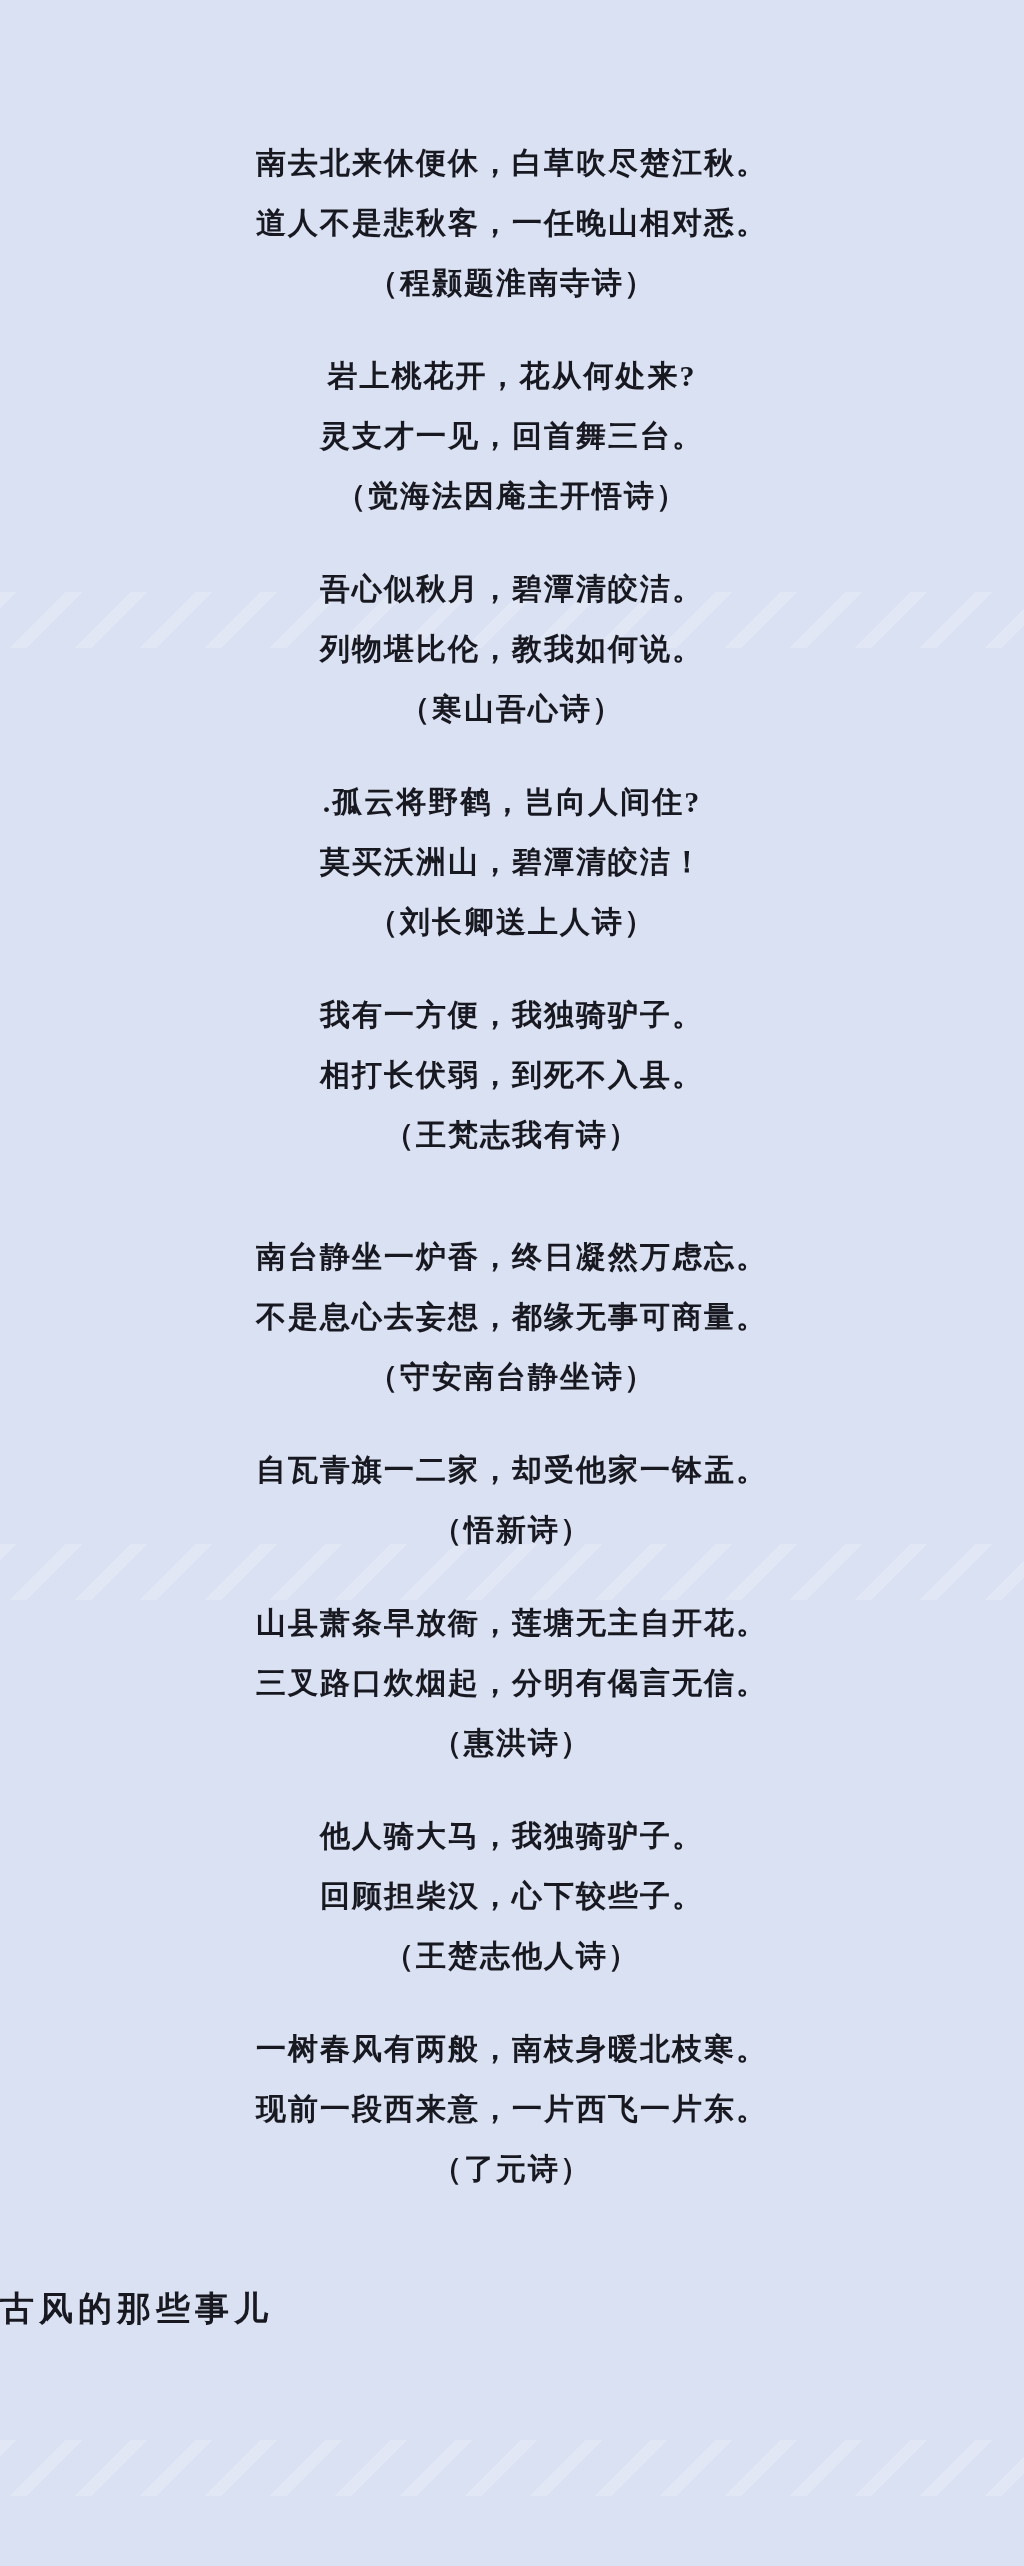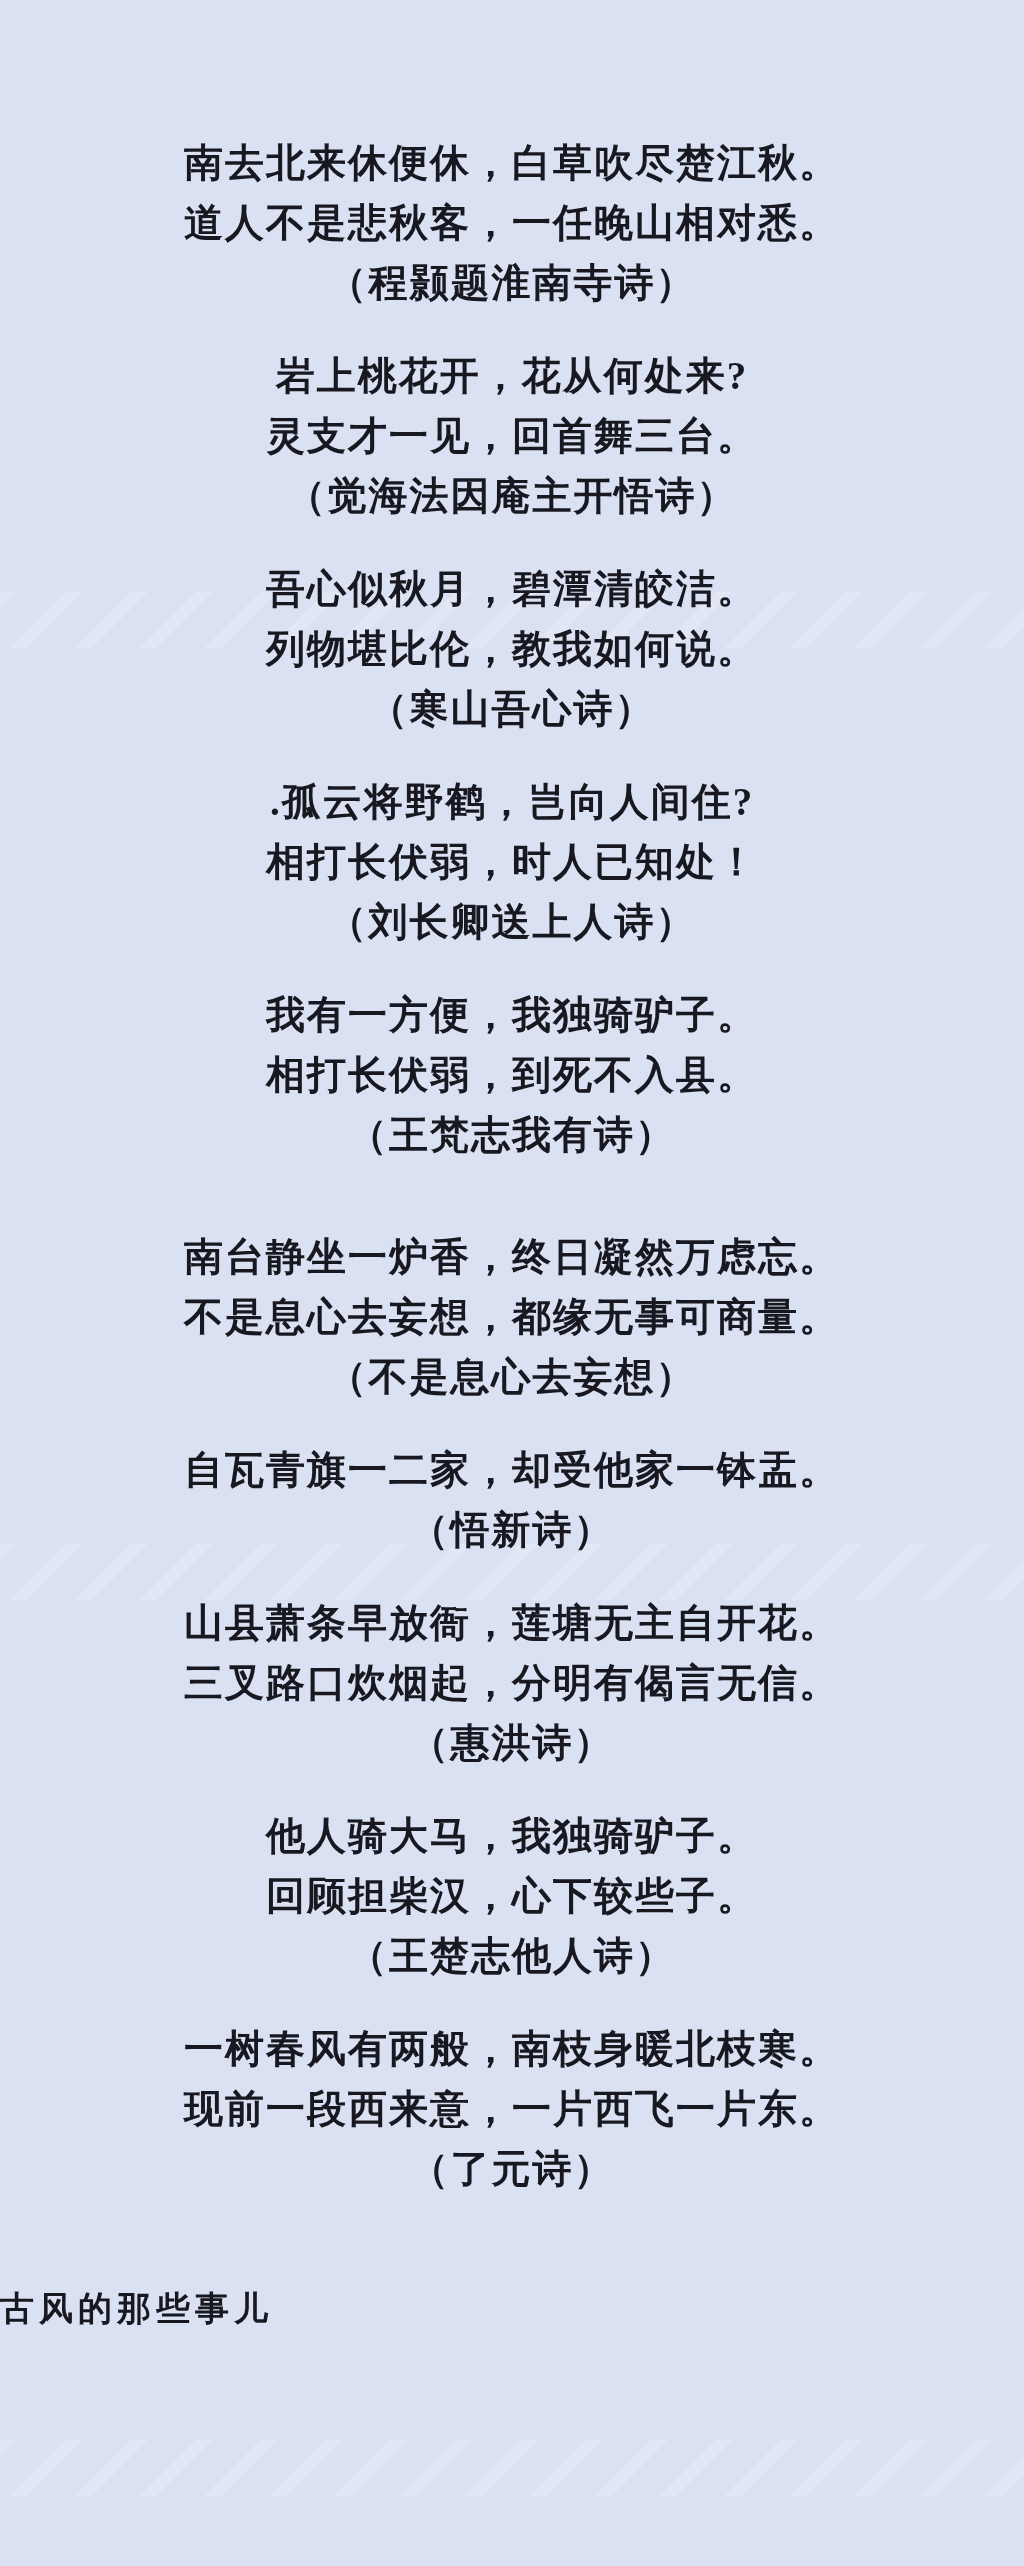--- a/index.html
+++ b/index.html
@@ -37,21 +37,21 @@
   }
   .poem {
     margin: 0 0 33px 0;
   }
   .poem.extra-gap {
     margin-top: 62px;
   }
   .poem p {
     margin: 0;
     text-align: center;
-    font-size: 39px;
+    font-size: 30px;
     line-height: 60px;
     font-weight: 700;
     letter-spacing: 2px;
   }
   .footer {
     position: relative;
     margin-top: 88px;
     font-size: 34px;
     line-height: 44px;
     font-weight: 600;
@@ -80,34 +80,34 @@
   </section>
 
   <section class="poem">
     <p>吾心似秋月，碧潭清皎洁。</p>
     <p>列物堪比伦，教我如何说。</p>
     <p>（寒山吾心诗）</p>
   </section>
 
   <section class="poem">
     <p>.孤云将野鹤，岂向人间住?</p>
-    <p>相打长伏弱，时人已知处！</p>
+    <p>莫买沃洲山，碧潭清皎洁！</p>
     <p>（刘长卿送上人诗）</p>
   </section>
 
   <section class="poem">
     <p>我有一方便，我独骑驴子。</p>
     <p>相打长伏弱，到死不入县。</p>
     <p>（王梵志我有诗）</p>
   </section>
 
   <section class="poem extra-gap">
     <p>南台静坐一炉香，终日凝然万虑忘。</p>
     <p>不是息心去妄想，都缘无事可商量。</p>
-    <p>（不是息心去妄想）</p>
+    <p>（守安南台静坐诗）</p>
   </section>
 
   <section class="poem">
     <p>自瓦青旗一二家，却受他家一钵盂。</p>
     <p>（悟新诗）</p>
   </section>
 
   <section class="poem">
     <p>山县萧条早放衙，莲塘无主自开花。</p>
     <p>三叉路口炊烟起，分明有偈言无信。</p>

